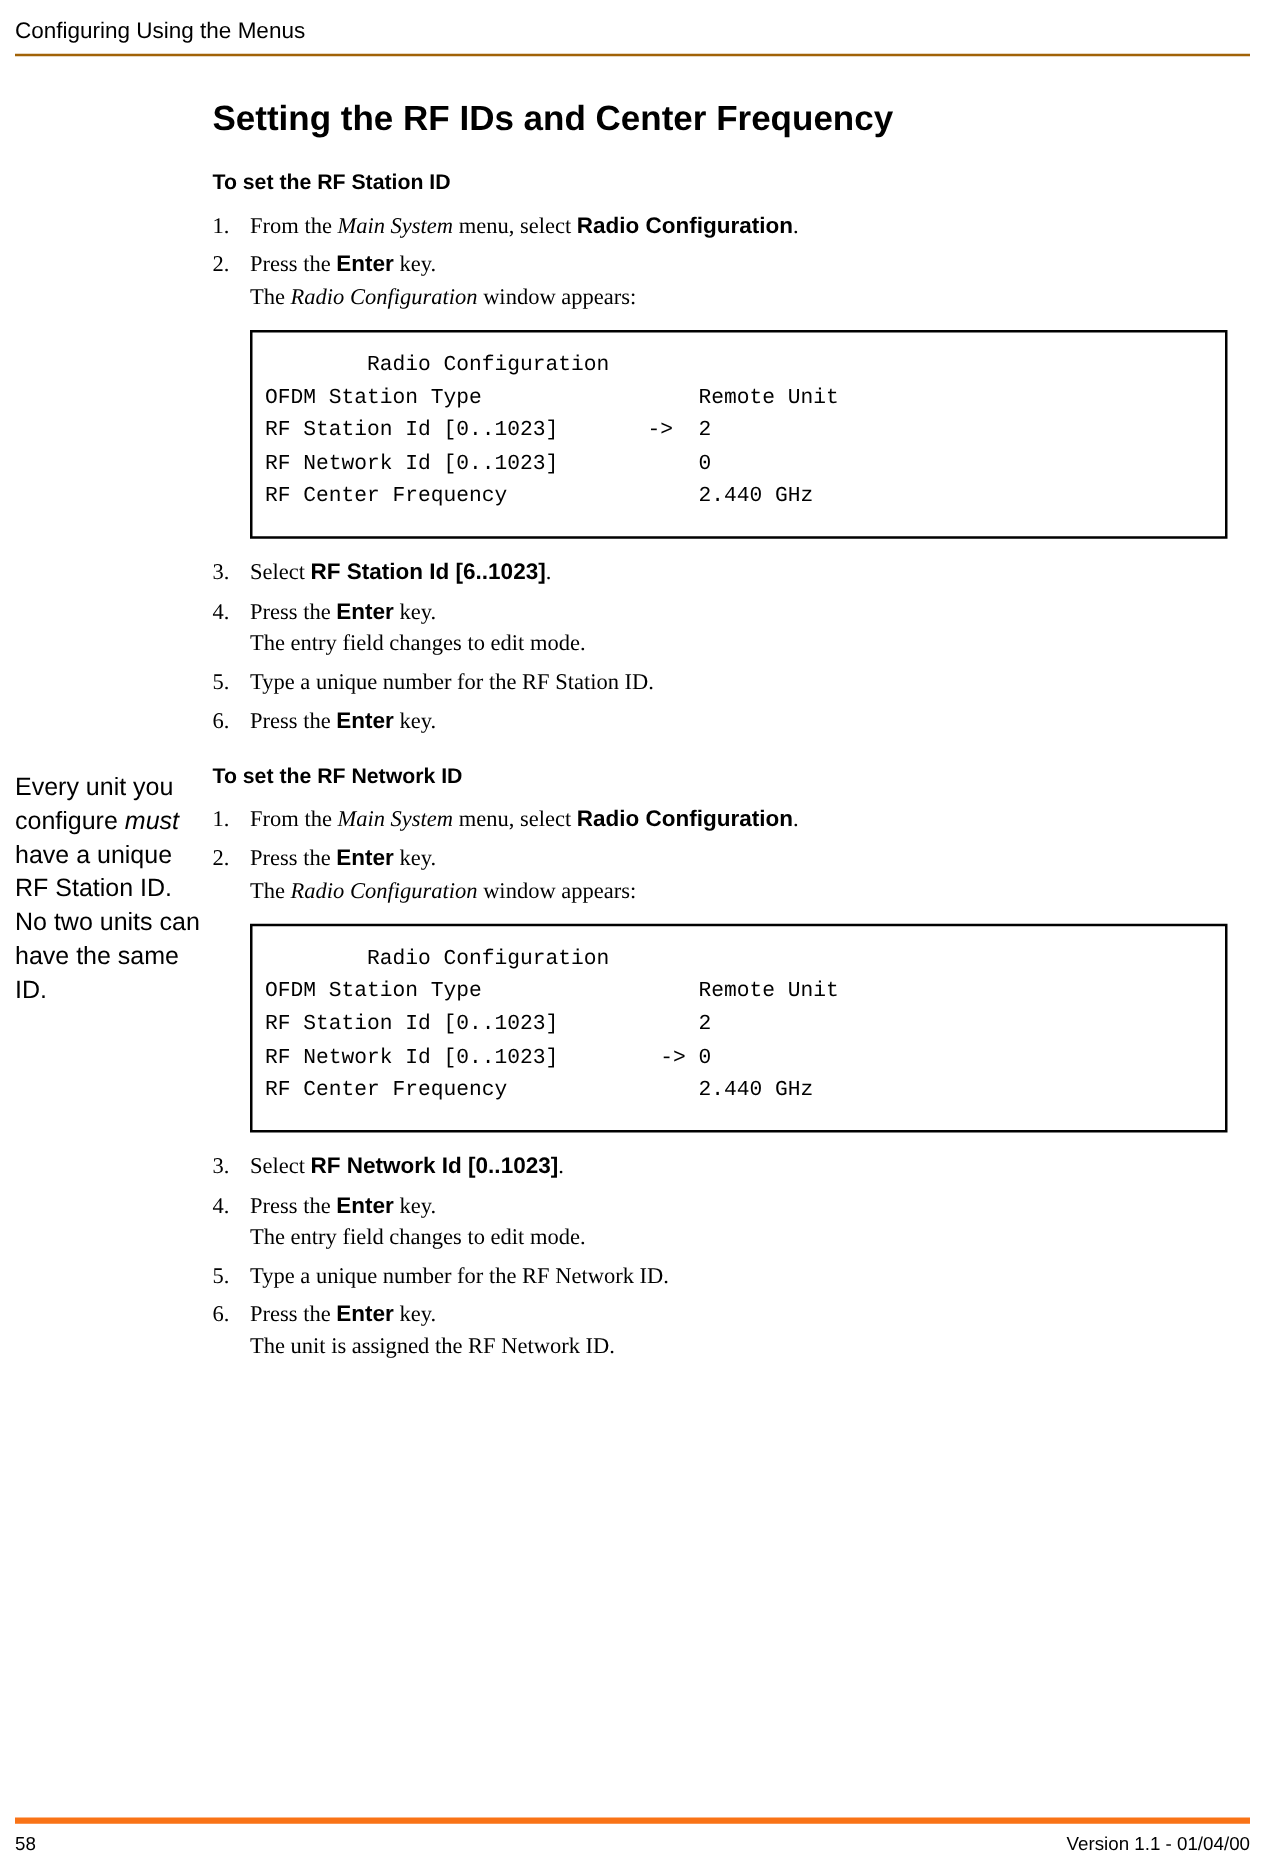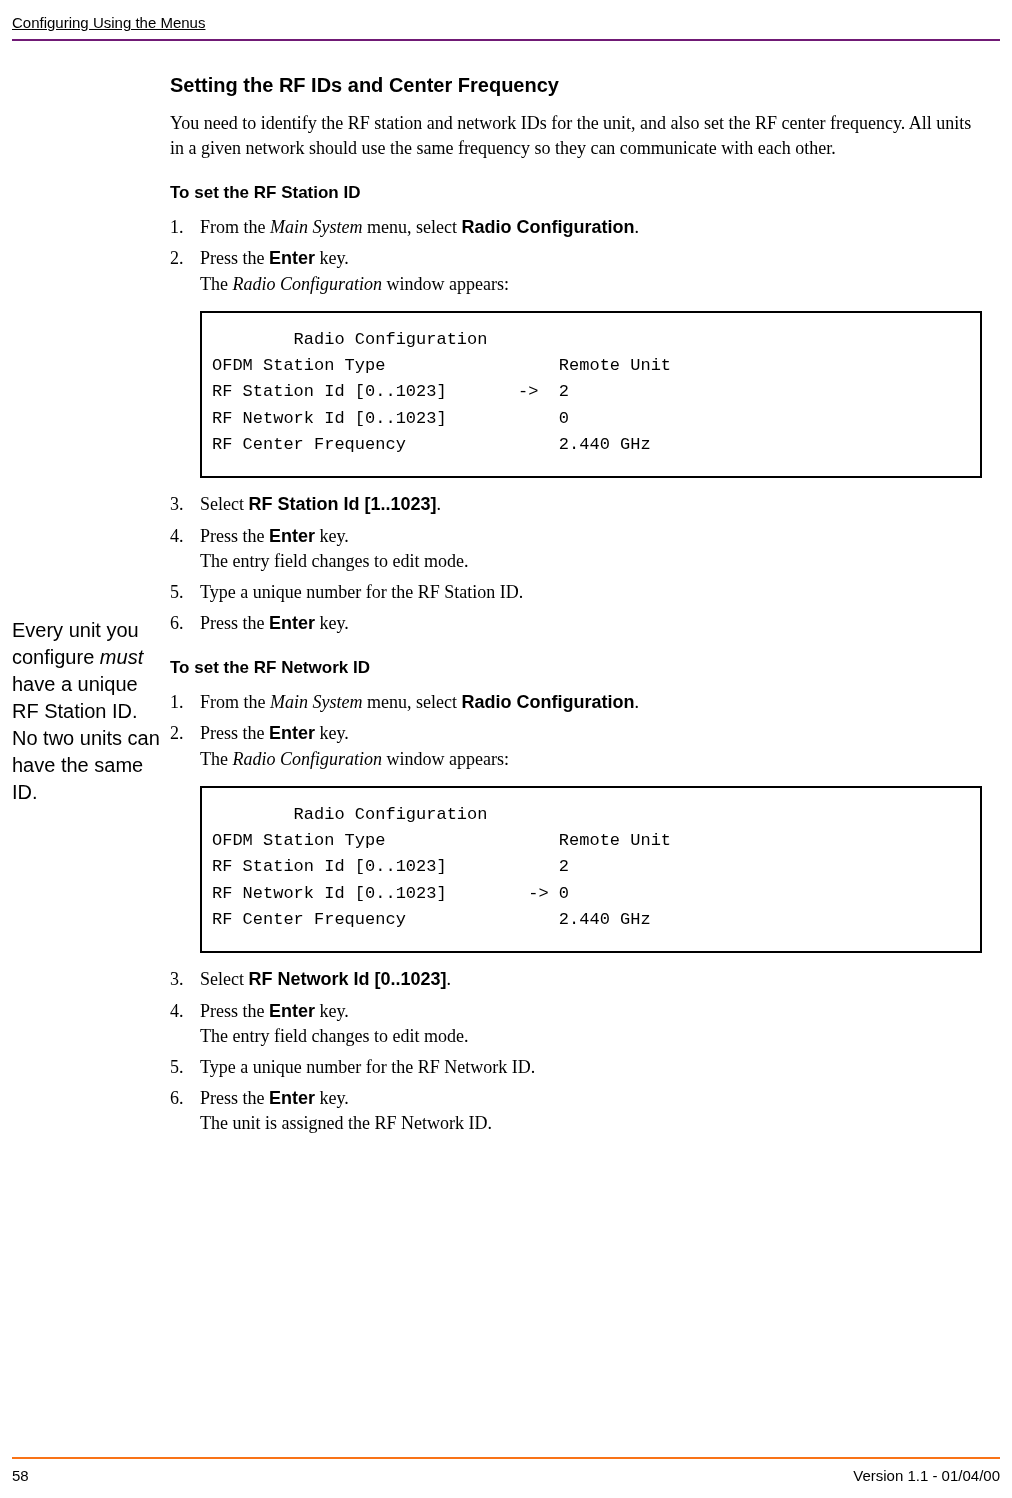--- a/index.html
+++ b/index.html
@@ -13,34 +13,33 @@
       line-height: 1.4;
       background: #fff;
       color: #000;
       width: 1012px;
       height: 1498px;
       position: relative;
       padding: 0;
     }
     .header {
       padding: 12px 0 6px 0;
-      border-bottom: 2px solid #701a75;
+      border-bottom: 2px solid #a16207;
       margin: 0 12px;
       font-family: Arial, Helvetica, sans-serif;
-      font-size: 15px;
-      text-decoration: underline;
+      font-size: 18px;
     }
     .main-content {
       margin-left: 170px;
       margin-right: 30px;
       margin-top: 30px;
     }
     h1 {
       font-family: Arial, Helvetica, sans-serif;
-      font-size: 20px;
+      font-size: 28px;
       font-weight: bold;
       margin-bottom: 12px;
     }
     h2 {
       font-family: Arial, Helvetica, sans-serif;
       font-size: 17px;
       font-weight: bold;
       margin-top: 20px;
       margin-bottom: 10px;
     }
@@ -95,63 +94,62 @@
       line-height: 1.35;
     }
     .margin-note .italic {
       font-style: italic;
     }
     .footer {
       position: absolute;
       bottom: 12px;
       left: 12px;
       right: 12px;
-      border-top: 2px solid #f97316;
+      border-top: 5px solid #f97316;
       padding-top: 6px;
       font-family: Arial, Helvetica, sans-serif;
       font-size: 15px;
       display: flex;
       justify-content: space-between;
     }
   </style>
 </head>
 <body>
 
 <div class="header">
   <span>Configuring Using the Menus</span>
 </div>
 
 <div class="margin-note" style="top: 617px;">
   <span>Every unit you configure </span><span class="italic">must</span><span> have a unique RF Station ID. No two units can have the same ID.</span>
 </div>
 
 <div class="main-content">
   <h1>Setting the RF IDs and Center Frequency</h1>
-  <p class="intro-para">You need to identify the RF station and network IDs for the unit, and also set the RF center frequency. All units in a given network should use the same frequency so they can communicate with each other.</p>
 
   <h2>To set the RF Station ID</h2>
   <ol>
     <li>
       <span>From the </span><span class="italic">Main System</span><span> menu, select </span><span class="bold-sans">Radio Configuration</span><span>.</span>
     </li>
     <li>
       <span>Press the </span><span class="bold-sans">Enter</span><span> key.</span>
       <span class="sub-text"><span>The </span><span class="italic">Radio Configuration</span><span> window appears:</span></span>
     </li>
   </ol>
 
   <div class="code-box">        Radio Configuration
 OFDM Station Type                 Remote Unit
 RF Station Id [0..1023]       -&gt;  2
 RF Network Id [0..1023]           0
 RF Center Frequency               2.440 GHz</div>
 
   <ol start="3" style="counter-reset: item 2;">
     <li>
-      <span>Select </span><span class="bold-sans">RF Station Id [1..1023]</span><span>.</span>
+      <span>Select </span><span class="bold-sans">RF Station Id [6..1023]</span><span>.</span>
     </li>
     <li>
       <span>Press the </span><span class="bold-sans">Enter</span><span> key.</span>
       <span class="sub-text">The entry field changes to edit mode.</span>
     </li>
     <li>
       <span>Type a unique number for the RF Station ID.</span>
     </li>
     <li>
       <span>Press the </span><span class="bold-sans">Enter</span><span> key.</span>

